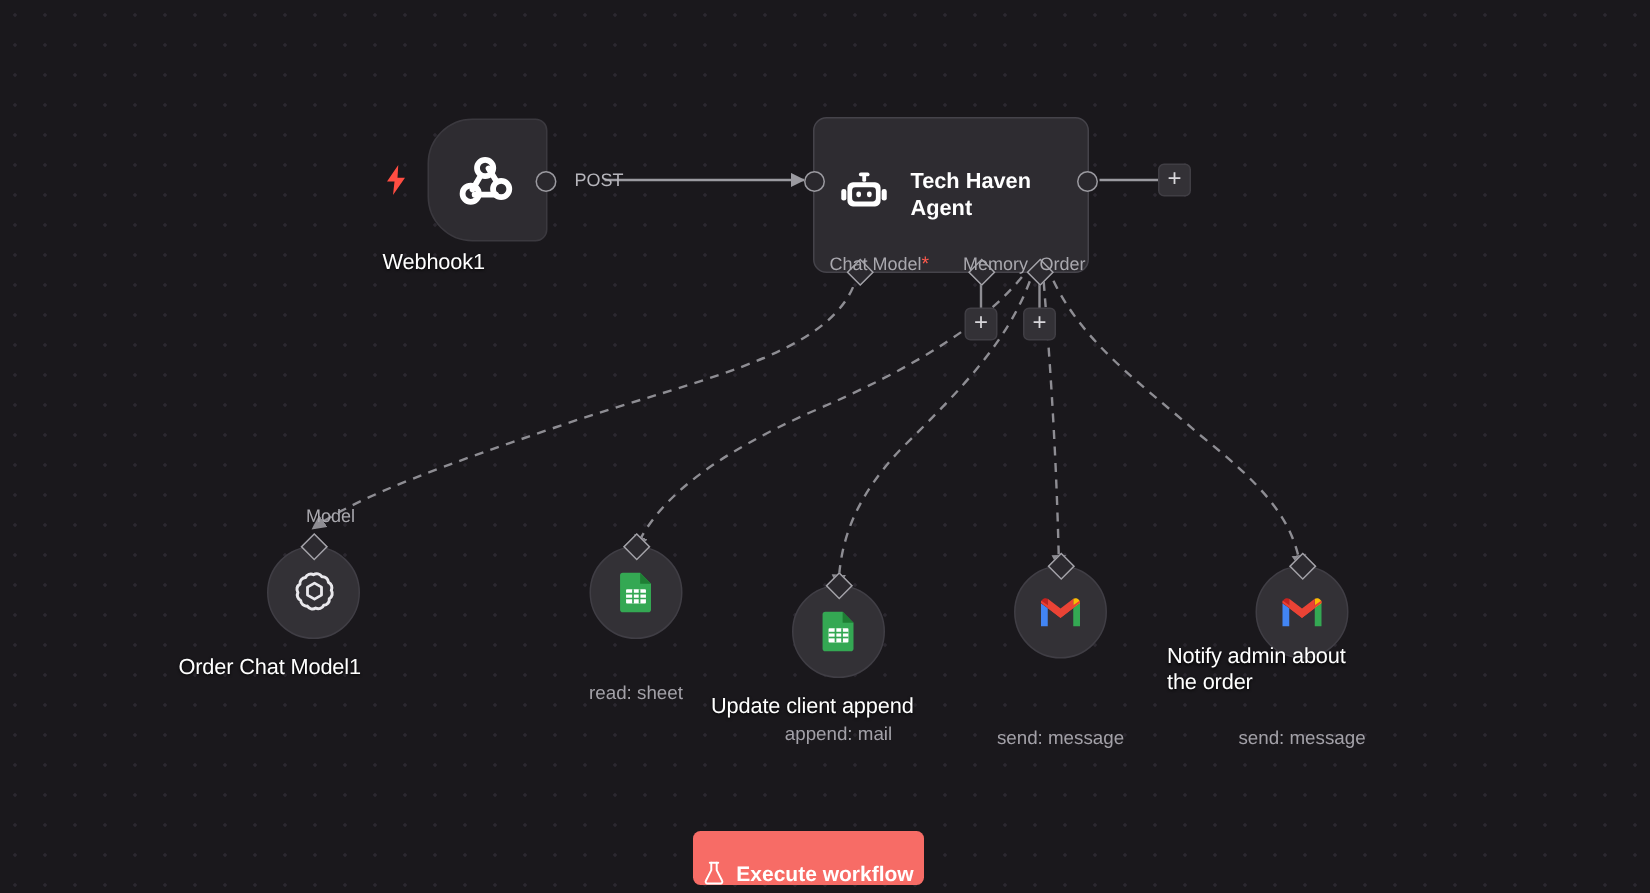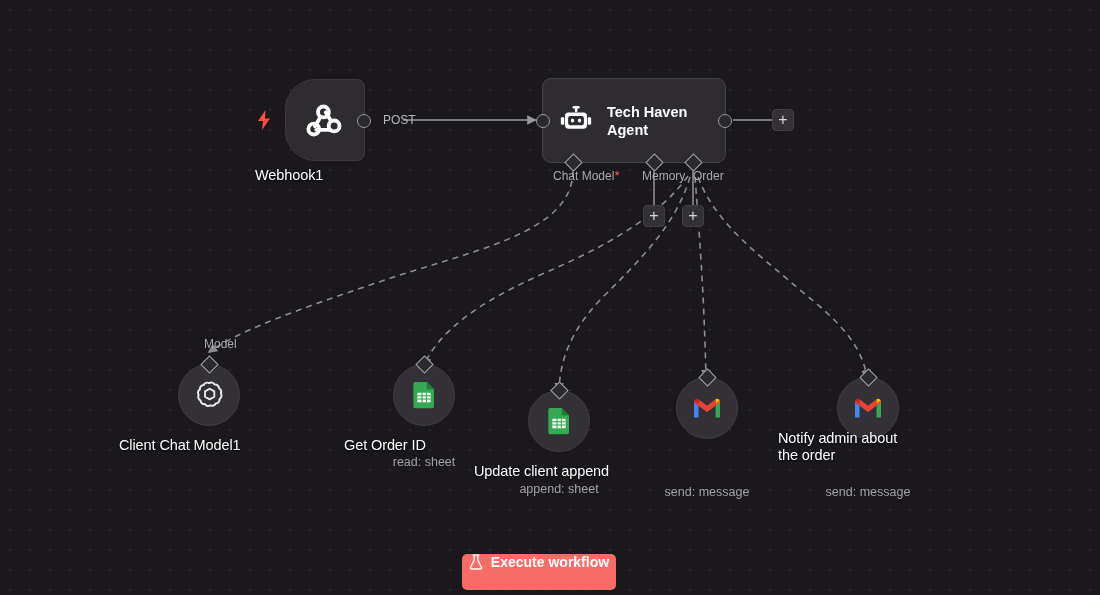--- a/index.html
+++ b/index.html
@@ -124,21 +124,21 @@
 
   #trigger-bolt {
     position: absolute;
     left: 256px; top: 110px;
     width: 16px; height: 20px;
   }
 
   
   #agent-node {
     left: 542px; top: 78px;
-    width: 184px; height: 85px;
+    width: 184px; height: 104px;
     background: #2e2c31;
     border: 1px solid #45434a;
     border-radius: 9px;
     display: flex;
     align-items: center;
     padding-left: 16px;
     gap: 14px;
   }
   #agent-label {
     color: #ffffff;
@@ -166,21 +166,21 @@
     left: 462px; top: 554px;
     width: 154px; height: 36px;
     background: #f76c66;
     border: none;
     border-radius: 5px;
     color: #ffffff;
     font-family: "Liberation Sans", sans-serif;
     font-size: 14px;
     font-weight: bold;
     display: flex;
-    align-items: flex-start;
+    align-items: flex-end;
     justify-content: center;
     gap: 8px;
     cursor: pointer;
   }
 </style>
 </head>
 <body>
 
 <div id="canvas">
 
@@ -275,55 +275,54 @@
                C21,7.6 21.6,9.4 20.9,10.9 C21.8,12.3 21.4,14.2 19.9,15.1
                C20.1,16.8 18.8,18.3 17.1,18.4 C16.4,19.9 14.6,20.5 13.1,19.8
                C11.7,20.7 9.8,20.3 8.9,18.8 C7.2,19 5.7,17.7 5.6,16
                C4.1,15.3 3.5,13.5 4.2,12 C3.3,10.6 3.7,8.7 5.2,7.8
                C5,6.1 6.3,4.6 8,4.5 C8.7,3 10.5,2.4 12,3.1 Z"></path>
       <path fill="none" stroke="#e9e8ec" stroke-width="1.4" stroke-linejoin="round" d="M12.5,7.3 L16,9.3 L16,13.3 L12.5,15.3 L9,13.3 L9,9.3 Z"></path>
     </svg>
     <div class="diamond" style="left:24px; top:-7px;"></div>
   </div>
   <div class="port-label" style="left:192px; top:337px;">Model</div>
-  <div class="node-title" style="left:119px; top:437px; width:180px;">Client Chat Model1</div>
+  <div class="node-title" style="left:119px; top:437px; width:180px;">Order Chat Model1</div>
 
   <div class="circle-node" style="left:393px; top:364px;">
     <svg width="30" height="30" viewBox="0 0 24 24">
       <path fill="#34a853" d="M5,1.5 h9.2 L20,7.3 V21 a1.5,1.5 0 0 1 -1.5,1.5 H5 A1.5,1.5 0 0 1 3.5,21 V3 A1.5,1.5 0 0 1 5,1.5 Z"></path>
       <path fill="#1e7e34" d="M14.2,1.5 L20,7.3 h-5.8 Z"></path>
       <rect x="6.7" y="10.2" width="10.6" height="7.6" fill="#ffffff" rx="0.5"></rect>
       <g stroke="#34a853" stroke-width="0.9">
         <line x1="6.7" y1="12.6" x2="17.3" y2="12.6"></line>
         <line x1="6.7" y1="15.2" x2="17.3" y2="15.2"></line>
         <line x1="10.4" y1="10.2" x2="10.4" y2="17.8"></line>
         <line x1="13.9" y1="10.2" x2="13.9" y2="17.8"></line>
       </g>
     </svg>
     <div class="diamond" style="left:24px; top:-7px;"></div>
   </div>
-  <div class="node-title" style="left:344px; top:437px; width:160px;">Get Order ID</div>
   <div class="node-sub" style="left:344px; top:455px; width:160px;">read: sheet</div>
 
   <div class="circle-node" style="left:528px; top:390px;">
     <svg width="30" height="30" viewBox="0 0 24 24">
       <path fill="#34a853" d="M5,1.5 h9.2 L20,7.3 V21 a1.5,1.5 0 0 1 -1.5,1.5 H5 A1.5,1.5 0 0 1 3.5,21 V3 A1.5,1.5 0 0 1 5,1.5 Z"></path>
       <path fill="#1e7e34" d="M14.2,1.5 L20,7.3 h-5.8 Z"></path>
       <rect x="6.7" y="10.2" width="10.6" height="7.6" fill="#ffffff" rx="0.5"></rect>
       <g stroke="#34a853" stroke-width="0.9">
         <line x1="6.7" y1="12.6" x2="17.3" y2="12.6"></line>
         <line x1="6.7" y1="15.2" x2="17.3" y2="15.2"></line>
         <line x1="10.4" y1="10.2" x2="10.4" y2="17.8"></line>
         <line x1="13.9" y1="10.2" x2="13.9" y2="17.8"></line>
       </g>
     </svg>
     <div class="diamond" style="left:24px; top:-7px;"></div>
   </div>
   <div class="node-title" style="left:474px; top:463px; width:170px;">Update client append</div>
-  <div class="node-sub" style="left:474px; top:482px; width:170px;">append: sheet</div>
+  <div class="node-sub" style="left:474px; top:482px; width:170px;">append: mail</div>
 
   <div class="circle-node" style="left:676px; top:377px;">
     <svg width="30" height="24" viewBox="0 0 24 18">
       <path fill="#4285f4" d="M1.6,16.6 V4.3 L5.2,6.9 V16.6 Z"></path>
       <path fill="#34a853" d="M22.4,16.6 V4.3 L18.8,6.9 V16.6 Z"></path>
       <path fill="#fbbc04" d="M22.4,4.3 L18.8,6.9 L18.8,1.9 C20.3,1.1 22.4,2 22.4,4.3 Z"></path>
       <path fill="#c5221f" d="M1.6,4.3 L5.2,6.9 L5.2,1.9 C3.7,1.1 1.6,2 1.6,4.3 Z"></path>
       <path fill="#ea4335" d="M1.6,4.1 L12,12.1 L22.4,4.1 L22.4,2.9 L12,10.1 L1.6,2.9 Z"></path>
       <path fill="#ea4335" d="M5.2,1.9 L12,7.1 L18.8,1.9 L18.8,7 L12,12.2 L5.2,7 Z"></path>
     </svg>

